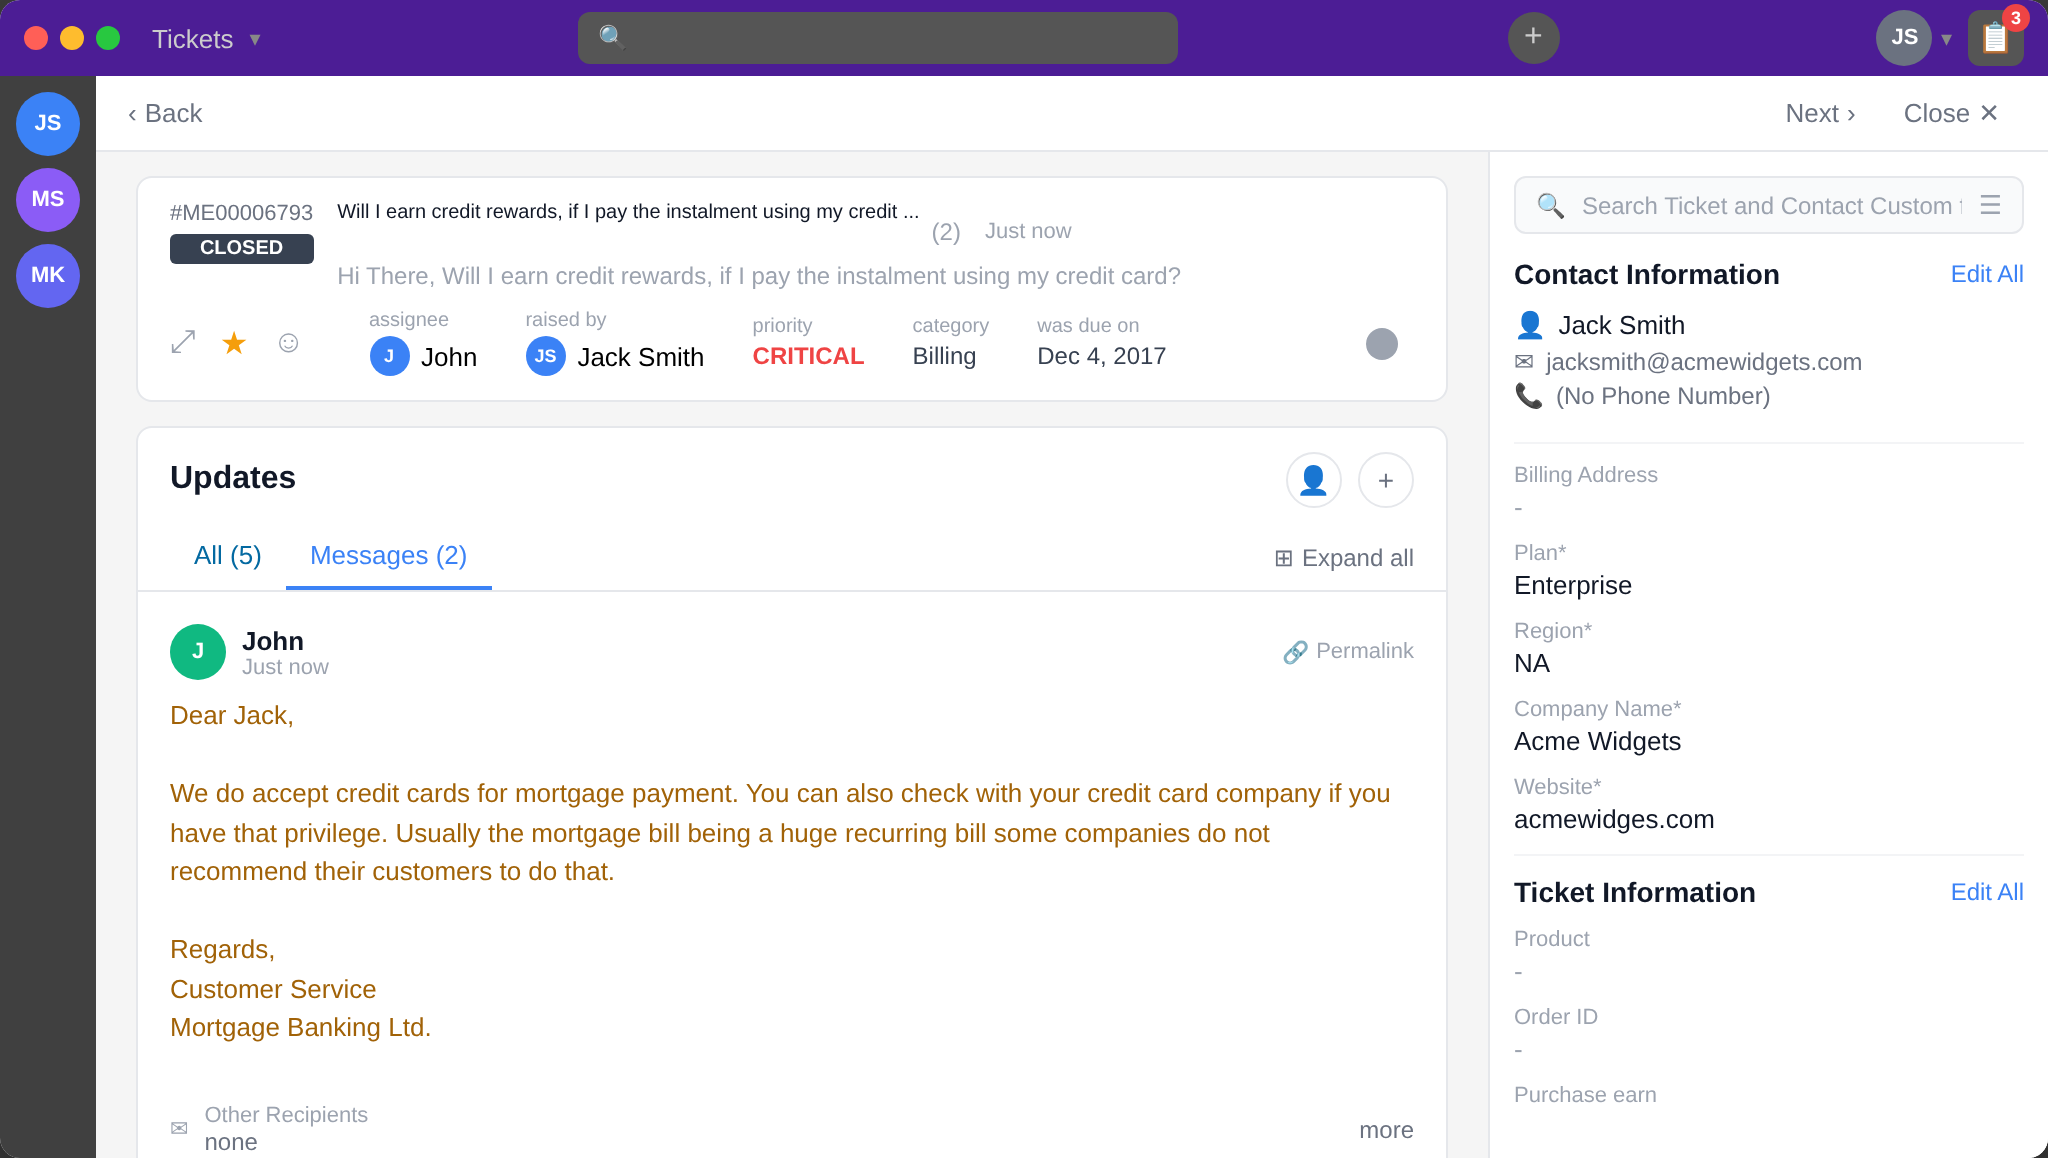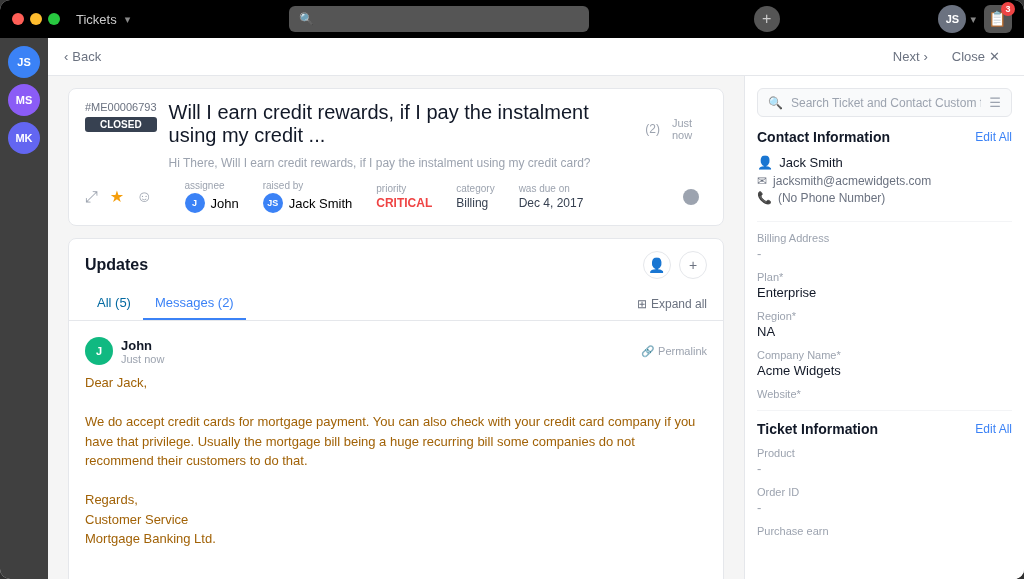--- a/index.html
+++ b/index.html
@@ -18,21 +18,21 @@
       background: #f0f0f0;
       border-radius: 10px;
       overflow: hidden;
       box-shadow: 0 20px 60px rgba(0,0,0,0.5);
       display: flex;
       flex-direction: column;
     }
     
     .titlebar {
       height: 38px;
-      background: #000000;
+      background: #4c1d95;
       display: flex;
       align-items: center;
       padding: 0 12px;
       gap: 8px;
       flex-shrink: 0;
     }
     .traffic-lights { display: flex; gap: 6px; }
     .tl { width: 12px; height: 12px; border-radius: 50%; }
     .tl.red { background: #ff5f57; }
     .tl.yellow { background: #febc2e; }
@@ -205,24 +205,24 @@
       background: #374151;
       color: white;
       font-size: 10px;
       font-weight: 700;
       padding: 2px 8px;
       border-radius: 3px;
       text-align: center;
     }
     .ticket-title-block { flex: 1; }
     .ticket-title {
-      font-size: 20px;
+      font-size: 10px;
       font-weight: 500;
       color: #111827;
-      margin-bottom: 9px;
+      margin-bottom: 19px;
     }
     .ticket-preview { font-size: 12px; color: #9ca3af; }
     .ticket-time { font-size: 11px; color: #9ca3af; margin-left: 6px; }
     .ticket-meta {
       display: flex;
       gap: 24px;
       align-items: center;
     }
     .meta-item { display: flex; flex-direction: column; gap: 2px; }
     .meta-label { font-size: 10px; color: #9ca3af; }
@@ -565,20 +565,21 @@
           <div class="field-group">
             <div class="field-label">Region*</div>
             <div class="field-value">NA</div>
           </div>
           <div class="field-group">
             <div class="field-label">Company Name*</div>
             <div class="field-value">Acme Widgets</div>
           </div>
           <div class="field-group">
             <div class="field-label">Website*</div>
+            <div class="field-value">acmewidges.com</div>
           </div>
 
           <div class="divider"></div>
 
           <div class="ticket-info-section">
             <div class="section-header">
               <span class="section-title">Ticket Information</span>
               <span class="edit-all">Edit All</span>
             </div>
             <div class="field-group">

